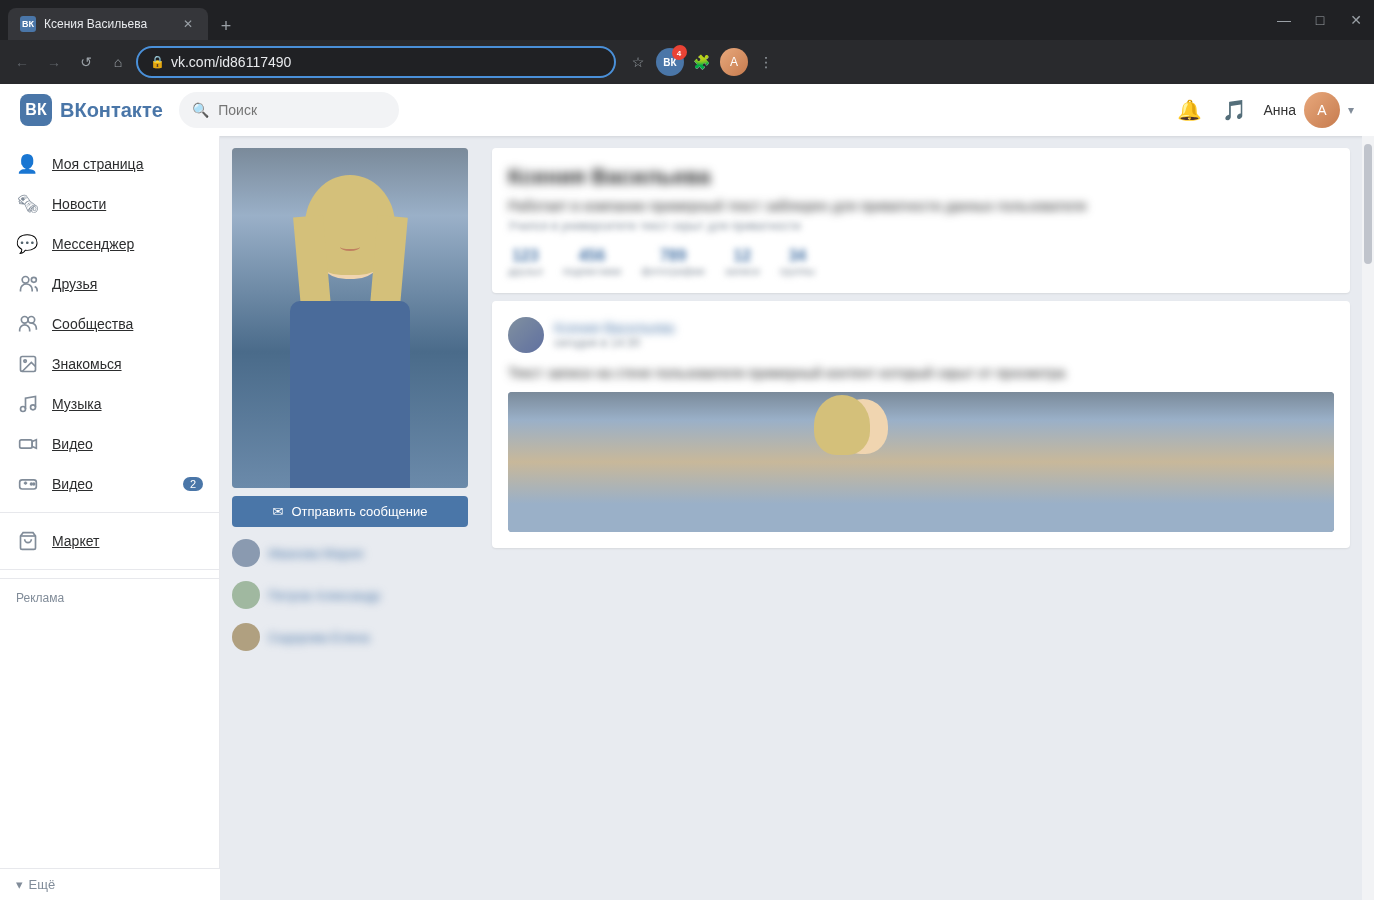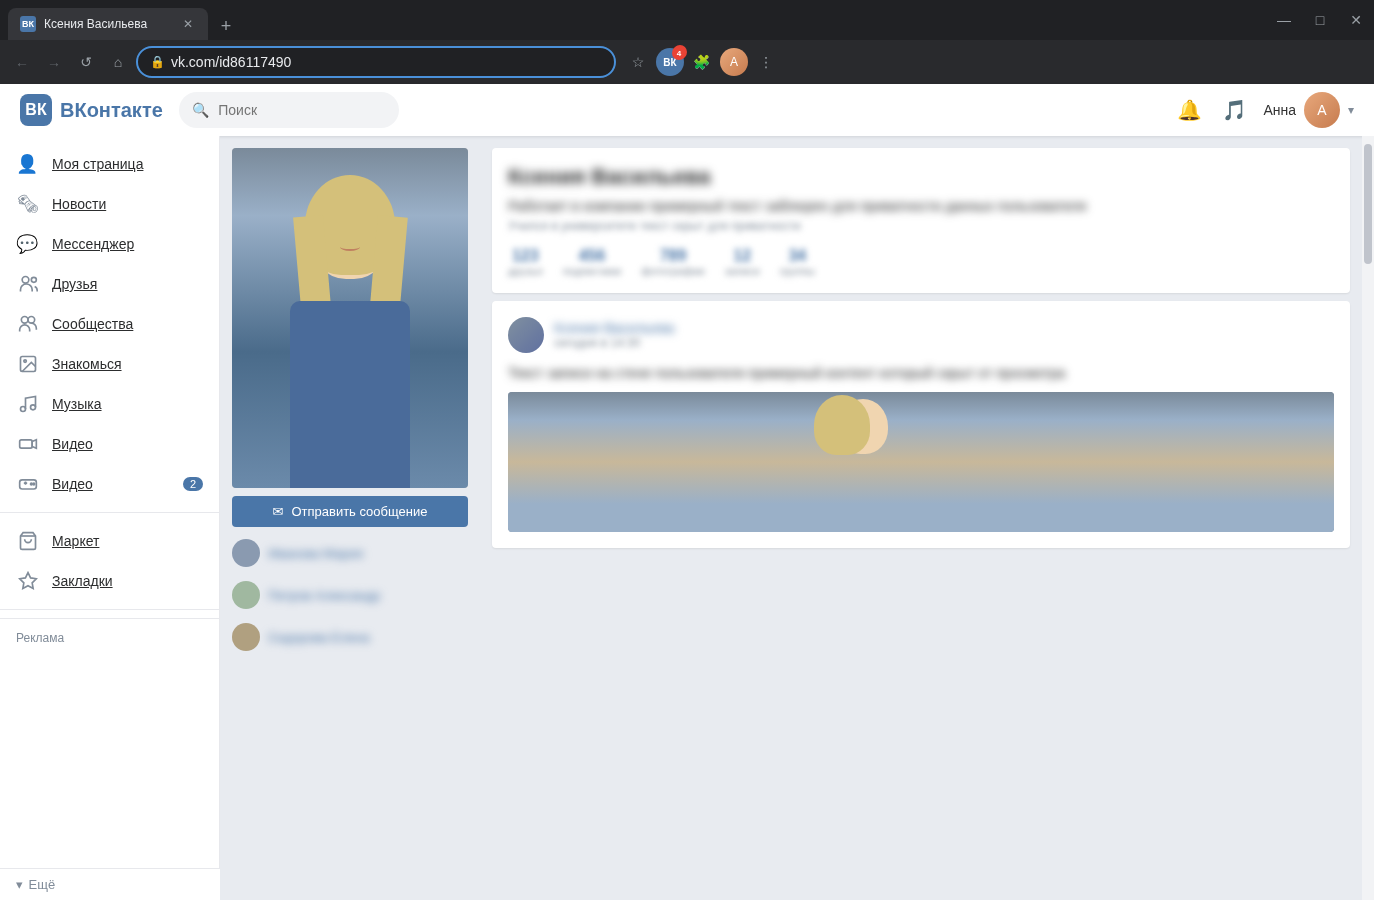--- a/index.html
+++ b/index.html
@@ -570,28 +570,20 @@
 
       <div class="sidebar-item">
         <span class="sidebar-icon">
           <svg width="20" height="20" viewBox="0 0 24 24" fill="none" stroke="#818c99" stroke-width="2">
               <path d="M6 2L3 6v14a2 2 0 002 2h14a2 2 0 002-2V6l-3-4z"></path>
               <line x1="3" y1="6" x2="21" y2="6"></line>
               <path d="M16 10a4 4 0 01-8 0"></path>
             </svg>
         </span>
         <span class="sidebar-label">Маркет</span>
-      </div>
-      <div class="sidebar-item">
-        <span class="sidebar-icon">
-          <svg width="20" height="20" viewBox="0 0 24 24" fill="none" stroke="#818c99" stroke-width="2">
-              <polygon points="12,2 15.09,8.26 22,9.27 17,14.14 18.18,21.02 12,17.77 5.82,21.02 7,14.14 2,9.27 8.91,8.26 12,2"></polygon>
-            </svg>
-        </span>
-        <span class="sidebar-label">Закладки</span>
       </div>
 
       <div class="sidebar-divider"></div>
 
 
       <div class="sidebar-divider"></div>
 
       <div class="sidebar-section-label">Реклама</div>
     </div>
 

